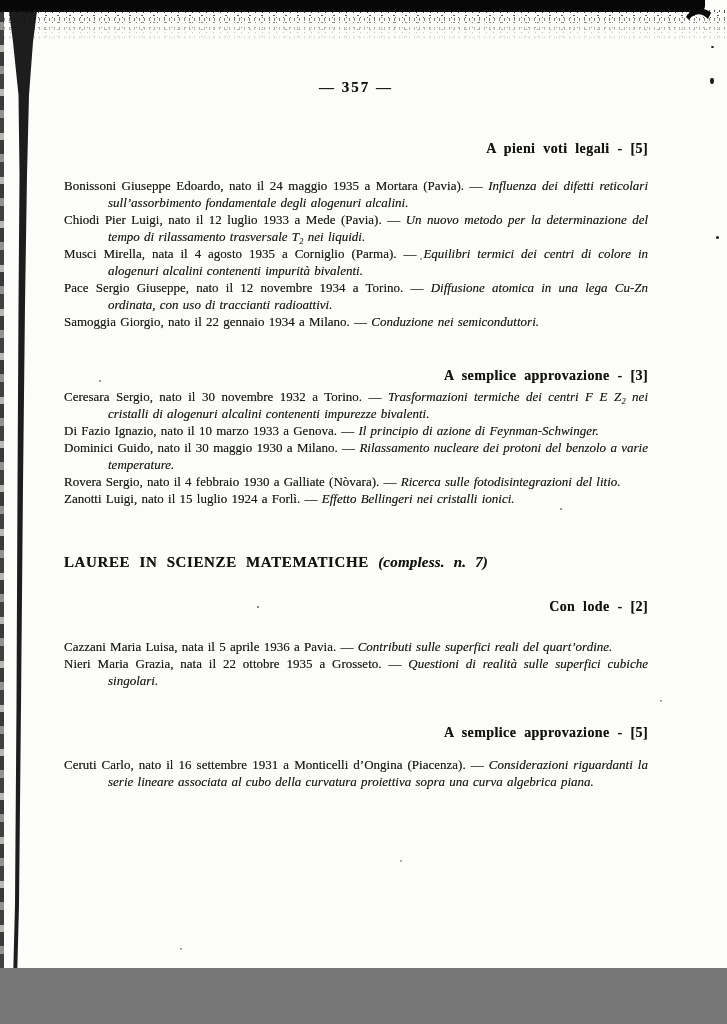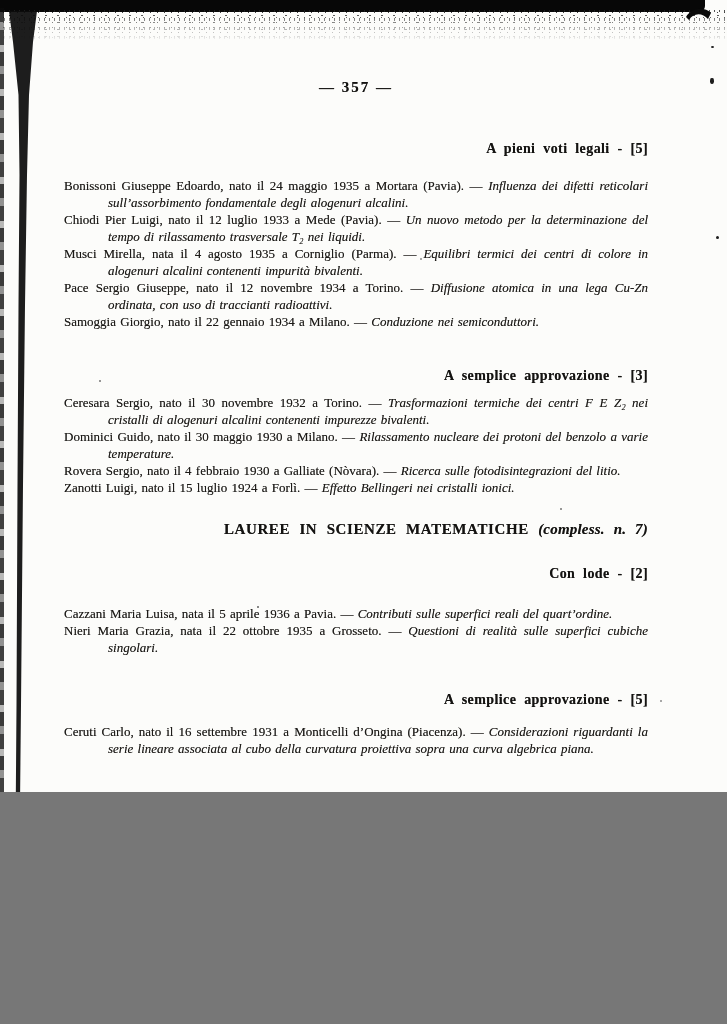--- a/index.html
+++ b/index.html
@@ -1,18 +1,18 @@
 <!DOCTYPE html>
 <html><head>
 <meta charset="utf-8">
 <style>
   html,body{margin:0;padding:0;background:#777;}
   .page{
     position:relative;
-    width:727px;height:792px;
+    width:727px;height:968px;
     background:#fcfcfa;
     overflow:hidden;
     font-family:"Liberation Serif","DejaVu Serif",serif;
     color:#1c1a17;
     margin:0 auto;
   }
   .content{
     position:absolute;left:64px;top:0;width:584px;
     padding-top:80px;
   }
@@ -24,27 +24,27 @@
   .sec-head{
     margin:0;text-align:right;font-weight:bold;font-size:14px;
     line-height:17px;color:#141311;word-spacing:4px;letter-spacing:.4px;
     text-shadow:0 0 .4px rgba(0,0,0,.55);
   }
   .sec-head.m1{margin-top:46px;}
   .sec-head.m2{margin-top:37px;}
   .sec-head.m3{margin-top:27px;}
   .sec-head.m4{margin-top:35px;}
   .lauree{
-    margin-top:24px;text-align:right;font-weight:bold;font-size:15px;
+    margin-top:46px;text-align:left;font-weight:bold;font-size:15px;
     line-height:18px;color:#141311;word-spacing:5px;letter-spacing:.6px;
     text-shadow:0 0 .4px rgba(0,0,0,.55);
   }
   .lauree .note{font-style:italic;letter-spacing:.2px;}
   .entries{margin-top:20px;}
-  .entries.e2{margin-top:10px;}
+  .entries.e2{margin-top:4px;}
   .entries.e3{margin-top:23px;}
   .entries.e4{margin-top:15px;}
   .entry{
     margin:0;font-size:13px;line-height:17px;
     text-align:justify;word-spacing:1px;
     padding-left:44px;text-indent:-44px;
     text-shadow:0 0 .35px rgba(0,0,0,.5);
   }
   .entry .it{font-style:italic;}
   
@@ -96,20 +96,21 @@
         <p class="entry"><span>Musci Mirella, nata il 4 agosto 1935 a Corniglio (Parma). —</span> <span class="it">Equilibri termici dei centri di colore in alogenuri alcalini contenenti impurità bivalenti.</span></p>
         <p class="entry"><span>Pace Sergio Giuseppe, nato il 12 novembre 1934 a Torino. —</span> <span class="it">Diffusione atomica in una lega Cu-Zn ordinata, con uso di traccianti radioattivi.</span></p>
         <p class="entry"><span>Samoggia Giorgio, nato il 22 gennaio 1934 a Milano. —</span> <span class="it">Conduzione nei semiconduttori.</span></p>
       </div>
     </section>
 
     <section>
       <h2 class="sec-head m2">A semplice approvazione - [3]</h2>
       <div class="entries e2">
         <p class="entry"><span>Ceresara Sergio, nato il 30 novembre 1932 a Torino. —</span> <span class="it">Trasformazioni termiche dei centri F E Z₂ nei cristalli di alogenuri alcalini contenenti impurezze bivalenti.</span></p>
+        <p class="entry"><span>Di Fazio Ignazio, nato il 10 marzo 1933 a Genova. —</span> <span class="it">Il principio di azione di Feynman-Schwinger.</span></p>
         <p class="entry"><span>Dominici Guido, nato il 30 maggio 1930 a Milano. —</span> <span class="it">Rilassamento nucleare dei protoni del benzolo a varie temperature.</span></p>
         <p class="entry"><span>Rovera Sergio, nato il 4 febbraio 1930 a Galliate (Nòvara). —</span> <span class="it">Ricerca sulle fotodisintegrazioni del litio.</span></p>
         <p class="entry"><span>Zanotti Luigi, nato il 15 luglio 1924 a Forlì. —</span> <span class="it">Effetto Bellingeri nei cristalli ionici.</span></p>
       </div>
     </section>
 
     <h1 class="lauree"><span>LAUREE IN SCIENZE MATEMATICHE</span> <span class="note">(compless. n. 7)</span></h1>
 
     <section>
       <h2 class="sec-head m3">Con lode - [2]</h2>

